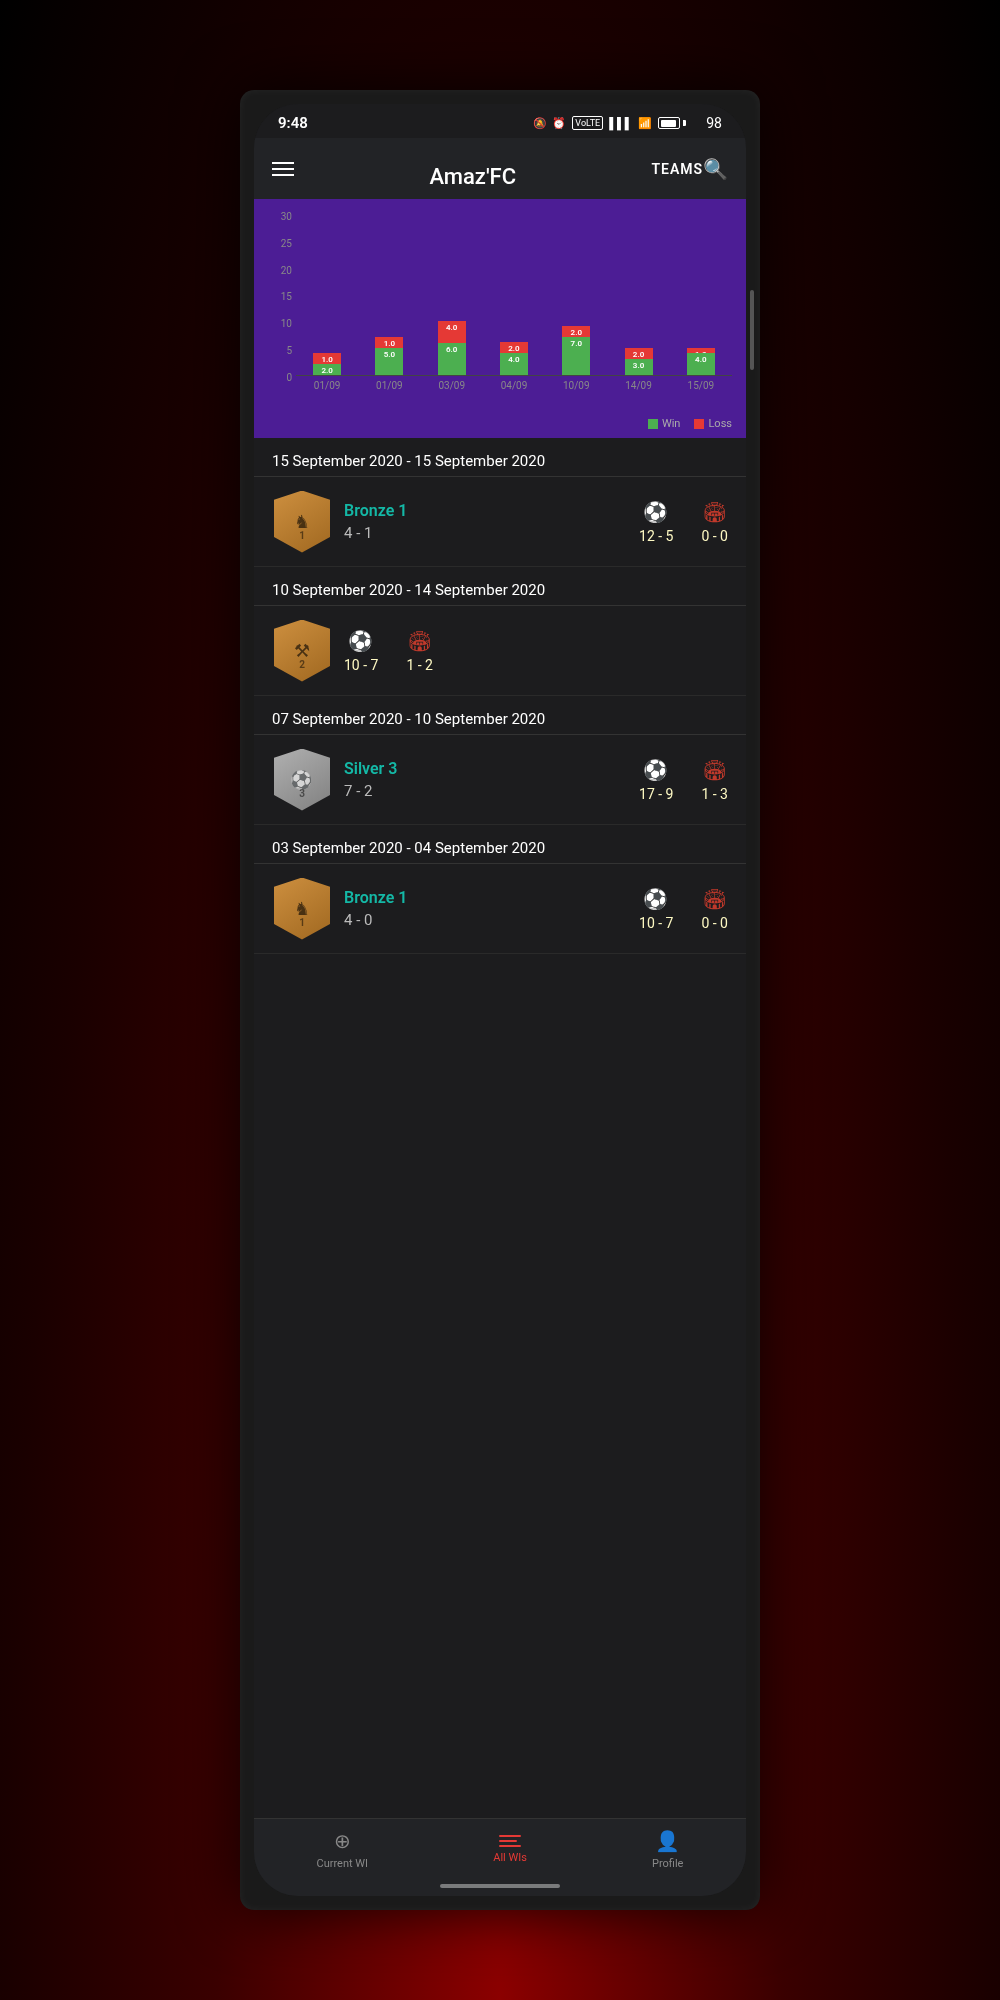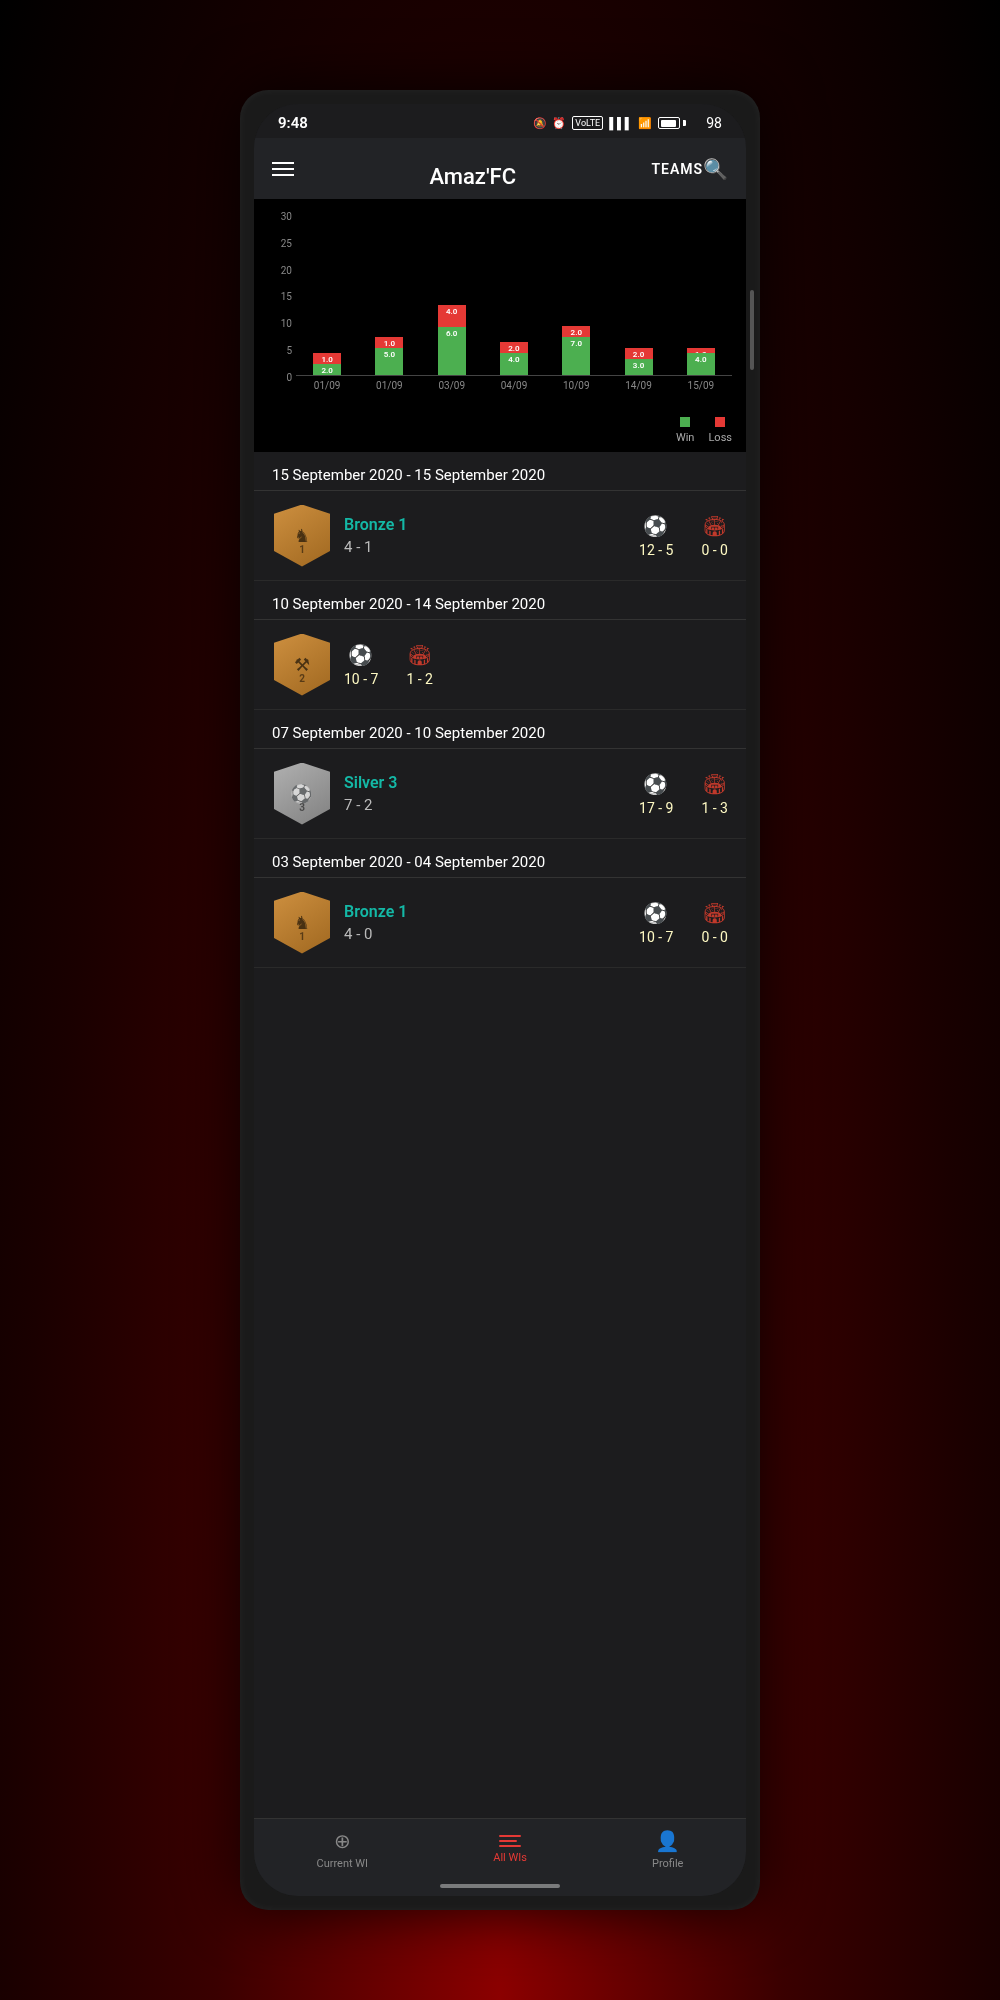--- a/index.html
+++ b/index.html
@@ -9,21 +9,21 @@
       height: 2000px;
       display: flex;
       align-items: center;
       justify-content: center;
       font-family: 'Roboto', Arial, sans-serif;
     }
     .phone-outer {
       width: 520px;
       height: 1820px;
       background: #1a1a1a;
-      border-radius: 28px;
+      border-radius: 14px;
       padding: 14px;
       box-shadow: 0 0 60px rgba(0,0,0,0.8), inset 0 0 10px rgba(255,255,255,0.05);
       position: relative;
     }
     .phone-inner {
       width: 100%;
       height: 100%;
       background: #1c1c1e;
       border-radius: 44px;
       overflow: hidden;
@@ -115,21 +115,21 @@
       font-size: 14px;
       font-weight: 600;
       letter-spacing: 1px;
     }
     .header-search {
       color: #fff;
       font-size: 20px;
     }
     
     .chart-section {
-      background: #000000;
+      background: #4c1d95;
       padding: 12px 14px 8px;
       flex-shrink: 0;
     }
     .chart-container {
       position: relative;
       height: 200px;
     }
     .chart-y-labels {
       position: absolute;
       left: 0;
@@ -205,21 +205,20 @@
       justify-content: flex-end;
       gap: 14px;
       margin-top: 6px;
     }
     .legend-item {
       display: flex;
       align-items: center;
       gap: 4px;
       color: #aaa;
       font-size: 11px;
-      flex-direction: column;
     }
     .legend-dot-green { width: 10px; height: 10px; background: #4caf50; }
     .legend-dot-red { width: 10px; height: 10px; background: #e53935; }
     
     .content-scroll {
       flex: 1;
       overflow-y: auto;
       background: #1c1c1e;
     }
     .content-scroll::-webkit-scrollbar { display: none; }
@@ -448,21 +447,21 @@
                   <span class="bar-label">5.0</span>
                 </div>
               </div>
             </div>
 
             <div class="chart-bar-group">
               <div class="bar-stack">
                 <div class="bar-red" style="height:22px;">
                   <span class="bar-label">4.0</span>
                 </div>
-                <div class="bar-green" style="height:48px;">
+                <div class="bar-green" style="height:32px;">
                   <span class="bar-label">6.0</span>
                 </div>
               </div>
             </div>
 
             <div class="chart-bar-group">
               <div class="bar-stack">
                 <div class="bar-red" style="height:11px;">
                   <span class="bar-label">2.0</span>
                 </div>

